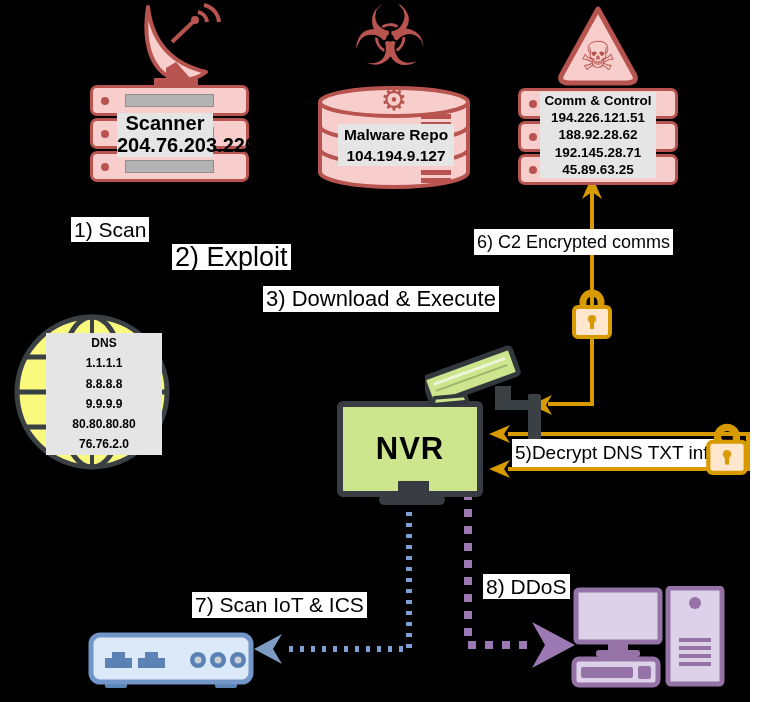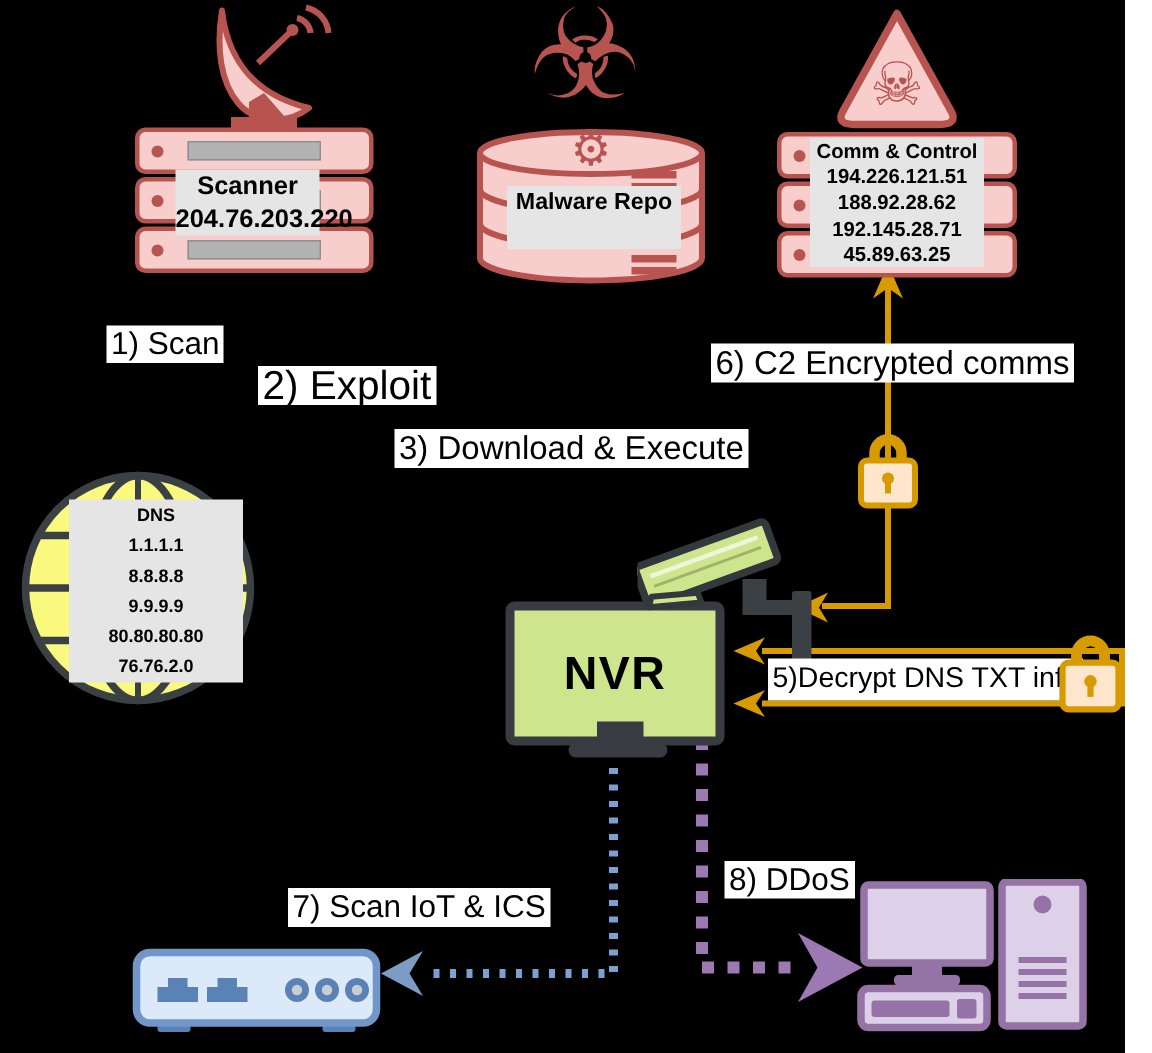--- a/index.html
+++ b/index.html
@@ -6,21 +6,21 @@
   body{width:768px;height:702px;position:relative;overflow:hidden;
        font-family:"Liberation Sans",sans-serif;}
   .abs{position:absolute;}
   .white-strip{left:750px;top:0;width:18px;height:702px;background:#ffffff;z-index:0;}
   .lines{left:0;top:0;width:768px;height:702px;z-index:1;pointer-events:none;}
   .node{z-index:2;}
   .devlabel{z-index:3;background:#e5e5e5;color:#000;font-weight:bold;text-align:center;}
   .steplabel{z-index:4;background:#fff;color:#000;white-space:nowrap;padding:0 3px;}
   .lock{z-index:5;}
   .dns-box{left:46px;top:333px;width:116px;height:122px;font-size:12px;line-height:20.3px;}
-  .scanner-box{left:117px;top:113px;width:96px;height:44px;font-size:17px;line-height:21.5px;}
+  .scanner-box{left:117px;top:113px;width:96px;height:44px;font-size:20px;line-height:21.5px;}
   .malware-box{left:338px;top:124px;width:116px;height:42px;font-size:15.5px;line-height:21px;}
   .c2-box{left:540px;top:92px;width:116px;height:86px;font-size:13.5px;line-height:17.2px;}
   .server-unit{position:relative;height:25px;border:3px solid #b85450;border-radius:7px;
                background:#f8cecc;margin-bottom:2px;}
   .server-band{position:absolute;left:32px;right:32px;top:6px;bottom:6px;background:#b3b3b3;
                border:1px solid #8f8f8f;}
   .server-dot{position:absolute;left:8px;top:50%;margin-top:-4px;width:8px;height:8px;
               border-radius:50%;background:#b85450;}
   .nvr-screen{left:337px;top:385px;width:134px;height:84px;background:#cde58c;
               border:6px solid #383c42;border-radius:6px;display:flex;align-items:center;
@@ -94,20 +94,21 @@
   <path d="M5,42 A74,15 0 0 0 153,42" fill="none" stroke="#b85450" stroke-width="4"></path>
   <path d="M5,65 A74,15 0 0 0 153,65" fill="none" stroke="#b85450" stroke-width="4"></path>
   <text x="79" y="26" text-anchor="middle" font-size="30" fill="#b85450" font-family="DejaVu Sans">⚙</text>
   <rect x="106" y="30" width="30" height="5" fill="#b85450"></rect>
   <rect x="106" y="38" width="30" height="5" fill="#b85450"></rect>
   <rect x="106" y="86" width="30" height="5" fill="#b85450"></rect>
   <rect x="106" y="94" width="30" height="5" fill="#b85450"></rect>
 </svg>
 <div class="abs devlabel malware-box">
   <div>Malware Repo</div>
+  <div>104.194.9.127</div>
 </div>
 
 <svg class="abs node" style="left:554px;top:4px;" width="88" height="82" viewBox="0 0 88 82">
   <path d="M44,5 L80,70 Q85,79 72,79 L16,79 Q3,79 8,70 Z" fill="#f8cecc" stroke="#b85450" stroke-width="5" stroke-linejoin="round"></path>
   <text x="44" y="66" text-anchor="middle" font-size="40" fill="#b85450" font-family="DejaVu Sans">☠</text>
 </svg>
 <div class="abs node" style="left:518px;top:88px;width:160px;">
   <div class="server-unit">
     <div class="server-dot"></div>
   </div>
@@ -197,16 +198,16 @@
 <svg class="abs lock" style="left:705px;top:420px;" width="44" height="56" viewBox="0 0 42 54">
   <path d="M12,24 v-8 a9,9 0 0 1 18,0 v8" fill="none" stroke="#d79b00" stroke-width="7"></path>
   <rect x="3" y="21" width="36" height="30" rx="4" fill="#ffe6cc" stroke="#d79b00" stroke-width="4"></rect>
   <circle cx="21" cy="33" r="4" fill="#d79b00"></circle>
   <rect x="19" y="33" width="4" height="10" fill="#d79b00"></rect>
 </svg>
 
 <div class="abs steplabel" style="left:71px;top:217px;font-size:21px;line-height:25px;">1) Scan</div>
 <div class="abs steplabel" style="left:172px;top:244px;font-size:27px;line-height:26px;">2) Exploit</div>
 <div class="abs steplabel" style="left:263px;top:286px;font-size:22px;line-height:26px;">3) Download &amp; Execute</div>
-<div class="abs steplabel" style="left:474px;top:229px;font-size:22px;line-height:26px;">6) C2 Encrypted comms</div>
+<div class="abs steplabel" style="left:474px;top:229px;font-size:18px;line-height:26px;">6) C2 Encrypted comms</div>
 <div class="abs steplabel" style="left:512px;top:439px;font-size:19px;line-height:28px;">5)Decrypt DNS TXT info</div>
 <div class="abs steplabel" style="left:192px;top:592px;font-size:21px;line-height:26px;">7) Scan IoT &amp; ICS</div>
 <div class="abs steplabel" style="left:483px;top:574px;font-size:21px;line-height:25px;">8) DDoS</div>
 
 </body></html>

